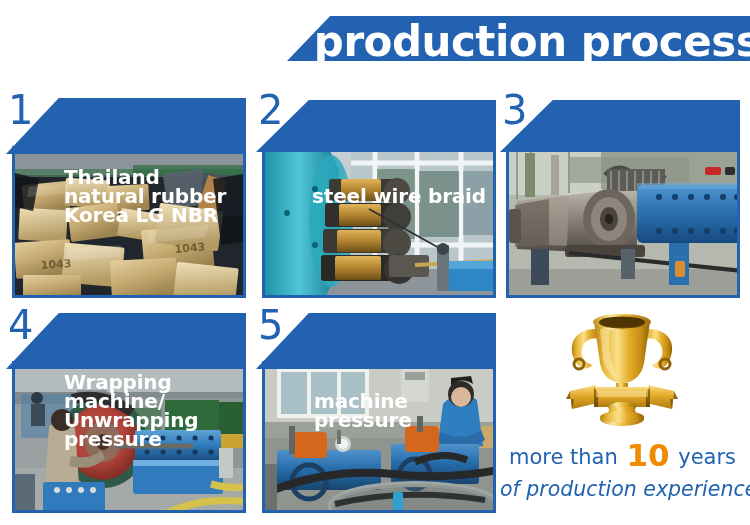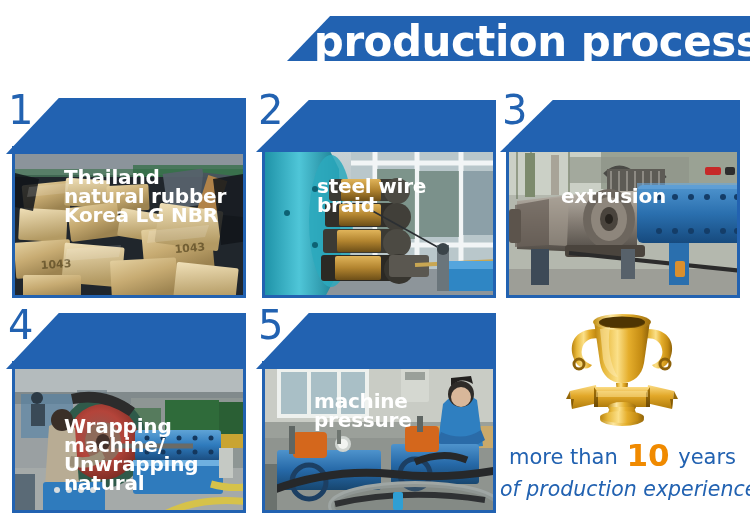--- a/index.html
+++ b/index.html
@@ -96,21 +96,21 @@
     right: 6px;
     top: 50%;
     transform: translateY(-50%);
     color: #ffffff;
     font-size: 20px;
     font-weight: bold;
     line-height: 19px;
     font-family: "DejaVu Sans", sans-serif;
     letter-spacing: -0.2px;
   }
-  .panel-label-text.centered { text-align: left; left: 61px; }
+  .panel-label-text.centered { text-align: center; left: 52px; }
   .panel-label-text.lefty    { text-align: left; }
 
   
   .panel-photo {
     position: absolute;
     left: 6px;
     top: 56px;
     width: 234px;
     height: 152px;
     border: 3px solid #2262B1;
@@ -313,23 +313,20 @@
         <rect x="172" y="96" width="12" height="46" fill="#6a757b"></rect>
         <circle cx="178" cy="100" r="6" fill="#3a4449"></circle>
       </svg>
     </div>
   </div>
 </div>
 
 <div class="panel panel-r1 panel-c3">
   <div class="panel-number">3</div>
   <div class="panel-label"></div>
-  <div class="panel-label-text centered" style="z-index:3;">
-    <div>extrusion</div>
-  </div>
   <div class="panel-photo">
     <div class="photo-canvas">
       <svg width="234" height="152" viewBox="0 0 234 152" preserveAspectRatio="none">
         <defs>
           <linearGradient id="steelbody" x1="0" y1="0" x2="0" y2="1">
             <stop offset="0" stop-color="#b9b3a9"></stop>
               <stop offset="0.45" stop-color="#8a8279"></stop>
               <stop offset="1" stop-color="#4f4a44"></stop>
           </linearGradient>
           <linearGradient id="bluemach" x1="0" y1="0" x2="0" y2="1">
@@ -394,23 +391,23 @@
         <rect x="22" y="100" width="18" height="36" fill="#3d4a57"></rect>
         <rect x="112" y="100" width="14" height="30" fill="#57616a"></rect>
       </svg>
     </div>
   </div>
 </div>
 
 <div class="panel panel-r2 panel-c1">
   <div class="panel-number">4</div>
   <div class="panel-label two-line"></div>
-  <div class="panel-label-text lefty" style="z-index:3;margin-top:44px;">
+  <div class="panel-label-text lefty" style="z-index:3;">
     <div>Wrapping machine/</div>
-    <div>Unwrapping natural</div>
+    <div>Unwrapping pressure</div>
   </div>
   <div class="panel-photo">
     <div class="photo-canvas">
       <svg width="234" height="152" viewBox="0 0 234 152" preserveAspectRatio="none">
         <defs>
           <radialGradient id="reelred" cx="0.45" cy="0.42" r="0.6">
             <stop offset="0" stop-color="#8d5a52"></stop>
               <stop offset="0.55" stop-color="#b4443a"></stop>
               <stop offset="1" stop-color="#7d2c24"></stop>
           </radialGradient>

